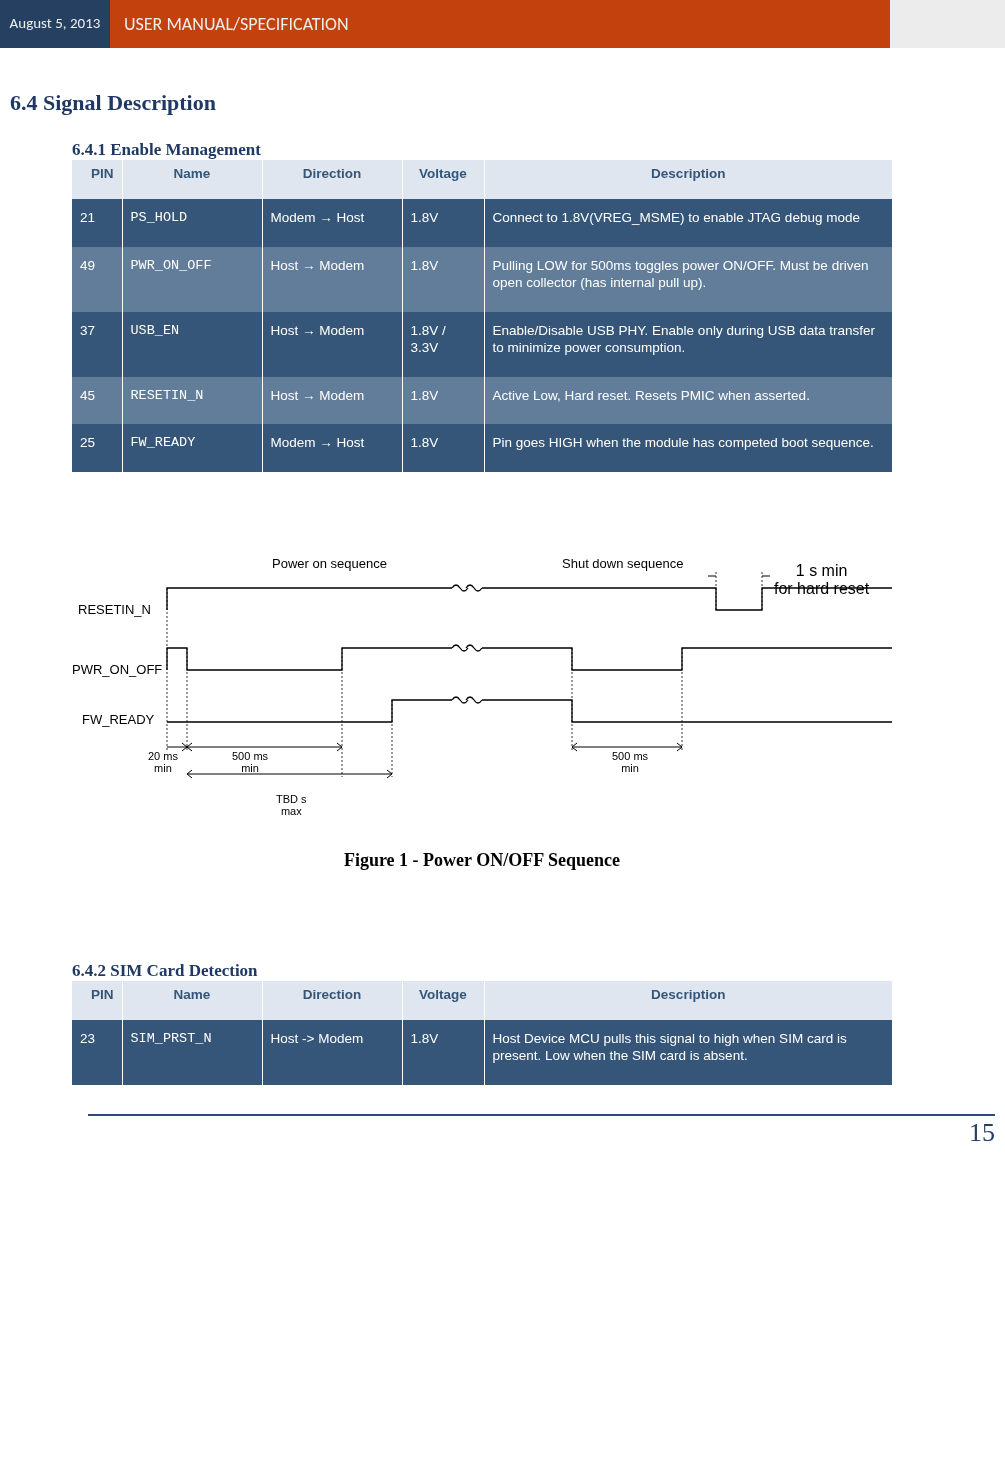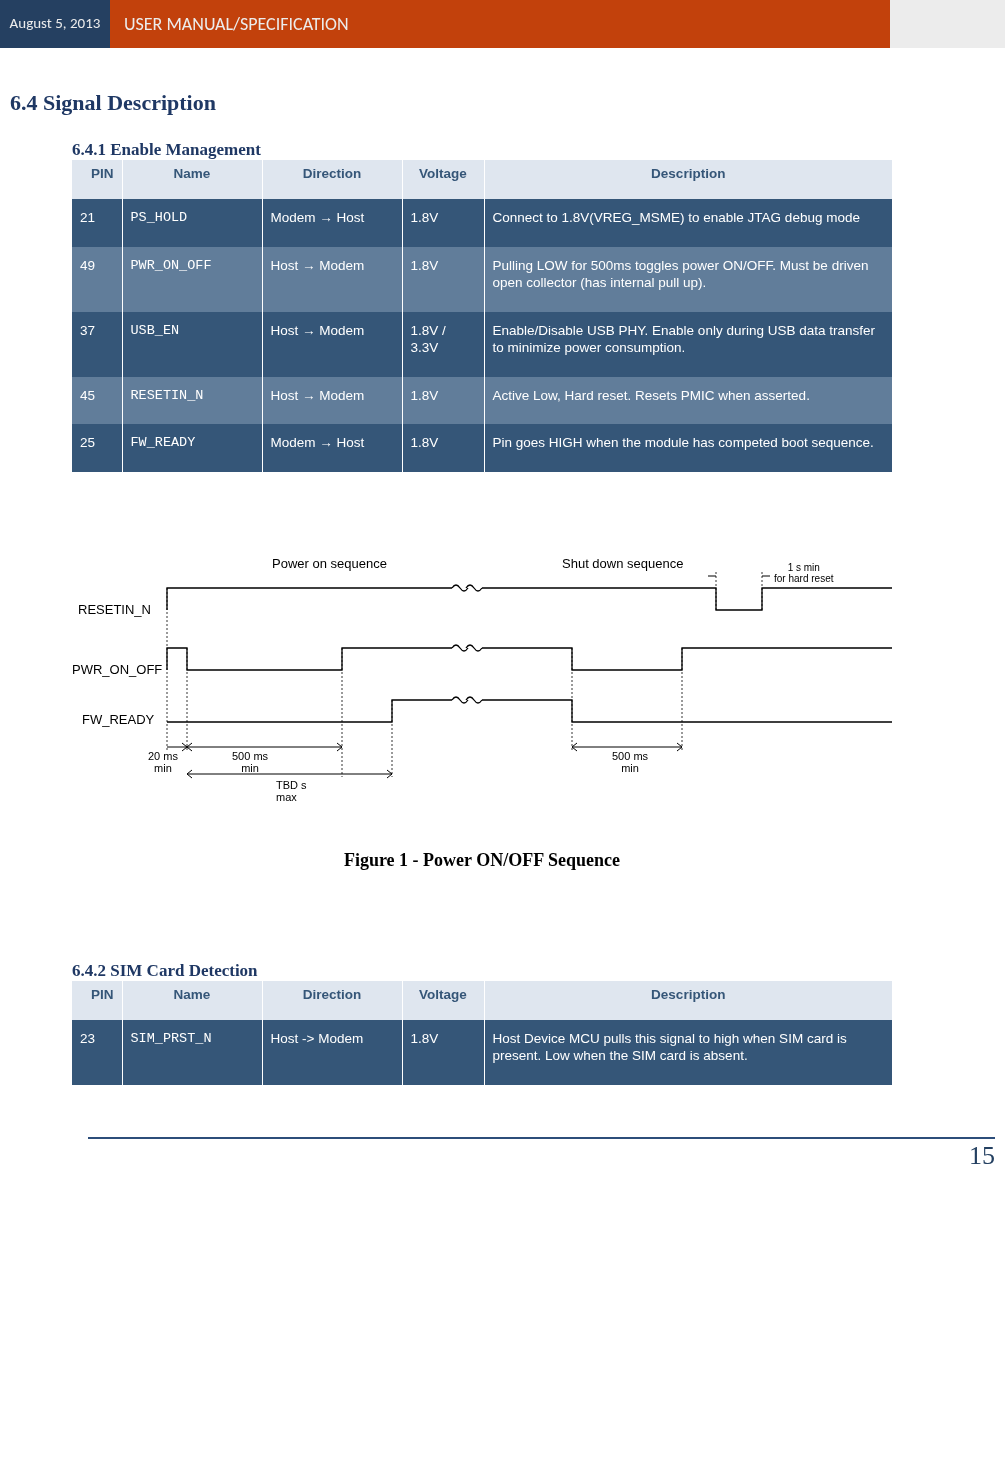--- a/index.html
+++ b/index.html
@@ -26,21 +26,21 @@
   table.pintable td.dir { width: 140px; }
   table.pintable td.volt { width: 82px; margin-left: 17px; }
   table.pintable tr.odd td  { background: #355678; }
   table.pintable tr.even td { background: #617d9a; }
 
   .diagram-box { width: 820px; height: 270px; margin: 80px 0 28px 62px; position: relative; font-family: Arial, sans-serif; font-size: 13px; color: #000; }
   .diagram-box svg { position: absolute; top: 0; left: 0; }
   .diagram-box .dlabel { position: absolute; white-space: nowrap; }
   .caption { font-family: "Times New Roman", serif; font-weight: bold; font-size: 18px; text-align: center; width: 820px; margin-left: 62px; margin-top: 6px; }
 
-  .footer { margin-top: 52px; }
+  .footer { margin-top: 29px; }
   .footer-line { height: 2px; background: #dbe3f0; border-top: 2px solid #2c4d7a; margin: 0 10px 2px 88px; }
   .page-num { text-align: right; font-family: "Times New Roman", serif; font-size: 26px; color: #244061; padding-right: 10px; }
 </style>
 </head>
 <body>
 
 <div class="top-bar">
   <div class="top-date">August 5, 2013</div>
   <div class="top-title-wrap">
     <div class="top-title">USER MANUAL/SPECIFICATION</div>
@@ -149,30 +149,30 @@
           <polyline points="315,218 320,222 315,226" fill="none"></polyline>
         <line x1="500" y1="195" x2="610" y2="195"></line>
           <polyline points="505,191 500,195 505,199" fill="none"></polyline>
           <polyline points="605,191 610,195 605,199" fill="none"></polyline>
         <line x1="644" y1="24" x2="636" y2="24"></line>
           <line x1="690" y1="24" x2="698" y2="24"></line>
       </g>
     </svg>
     <span class="dlabel" style="left:200px; top:4px;">Power on sequence</span>
     <span class="dlabel" style="left:490px; top:4px;">Shut down sequence</span>
-    <span class="dlabel" style="left:702px; top:10px; font-size:10px; white-space:pre; text-align:center;">1 s min
+    <span class="dlabel" style="left:702px; top:10px; font-size:16px; white-space:pre; text-align:center;">1 s min
 for hard reset</span>
     <span class="dlabel" style="left:6px;  top:50px;">RESETIN_N</span>
     <span class="dlabel" style="left:0px;  top:110px;">PWR_ON_OFF</span>
     <span class="dlabel" style="left:10px; top:160px;">FW_READY</span>
     <span class="dlabel" style="left:76px; top:198px; font-size:11px; white-space:pre; text-align:center;">20 ms
 min</span>
     <span class="dlabel" style="left:160px; top:198px; font-size:11px; white-space:pre; text-align:center;">500 ms
 min</span>
-    <span class="dlabel" style="left:204px; top:227px; font-size:11px; white-space:pre; text-align:left;">TBD s
+    <span class="dlabel" style="left:204px; top:241px; font-size:11px; white-space:pre; text-align:center;">TBD s
 max</span>
     <span class="dlabel" style="left:540px; top:198px; font-size:11px; white-space:pre; text-align:center;">500 ms
 min</span>
   </div>
 
   <div class="caption">Figure 1 - Power ON/OFF Sequence</div>
 
   <div style="height:90px"></div>
 
   <div class="h3">6.4.2 SIM Card Detection</div>

